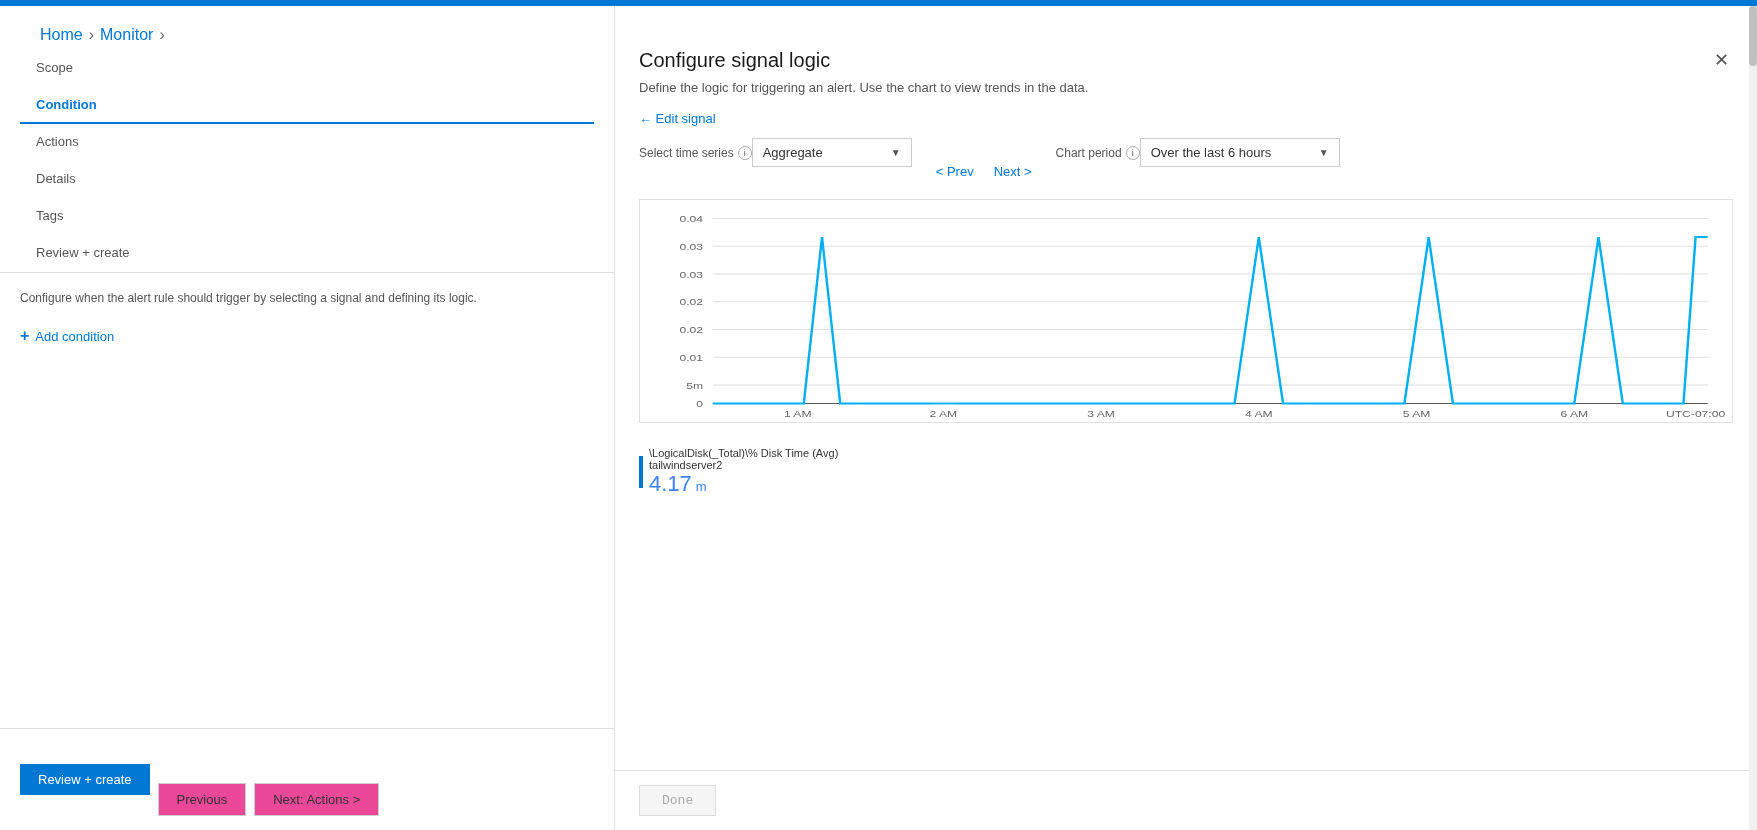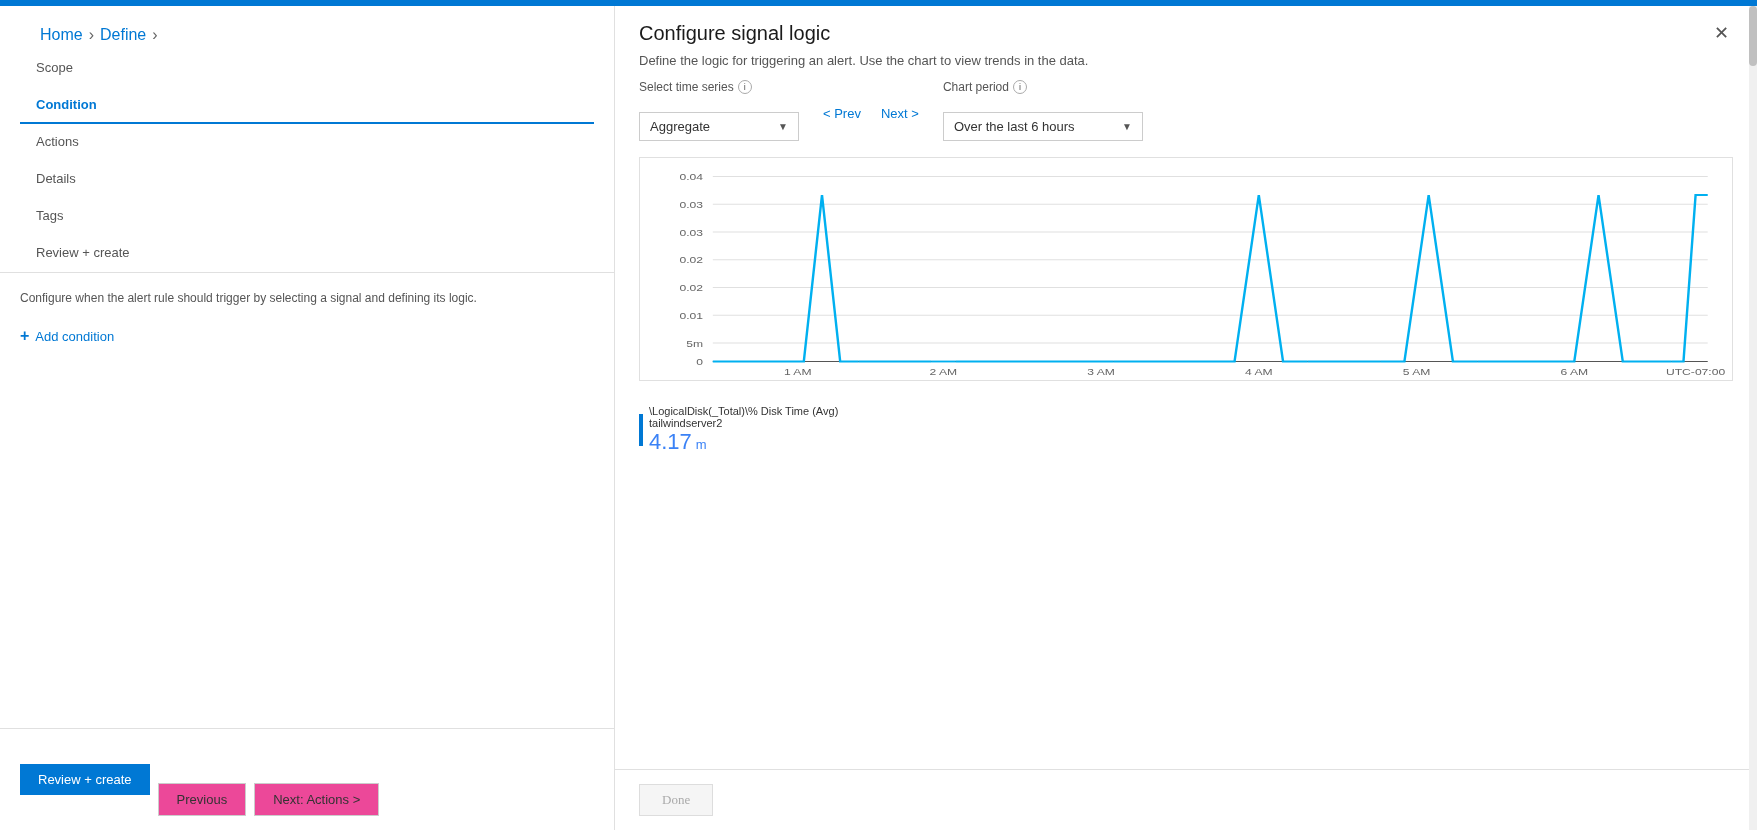--- a/index.html
+++ b/index.html
@@ -149,20 +149,21 @@
       padding: 0;
       overflow-y: auto;
       position: relative;
     }
 
     .right-header {
       display: flex;
       justify-content: space-between;
       align-items: flex-start;
       padding: 16px 24px 8px;
+      margin-top: 27px;
     }
 
     .panel-title {
       font-size: 20px;
       font-weight: 300;
       color: #1a1a1a;
     }
 
     .close-btn {
       background: none;
@@ -199,22 +200,22 @@
     .signal-controls {
       padding: 0 24px;
       display: flex;
       align-items: flex-start;
       gap: 20px;
       flex-wrap: wrap;
     }
 
     .control-group {
       display: flex;
-      flex-direction: column;
-      gap: 18px;
+      flex-direction: row;
+      gap: 0;
     }
 
     .control-label {
       font-size: 12px;
       color: #555;
       display: flex;
       align-items: center;
       gap: 4px;
     }
 
@@ -323,21 +324,21 @@
       margin-top: auto;
     }
 
     .done-btn {
       background: #f5f5f5;
       color: #aaa;
       border: 1px solid #ddd;
       padding: 7px 22px;
       font-size: 13px;
       cursor: not-allowed;
-      font-family: Liberation Serif, serif;
+      font-family: Liberation Mono, monospace;
     }
 
     .scrollbar-track {
       position: absolute;
       right: 0;
       top: 0;
       width: 8px;
       height: 100%;
       background: #f0f0f0;
     }
@@ -356,21 +357,21 @@
 
 <div class="top-bar"></div>
 
 <div class="main-layout">
 
   <div class="left-panel">
     <div class="left-header">
       <div class="breadcrumb">
         <a>Home</a>
         <span class="sep">›</span>
-        <a>Define</a>
+        <a>Monitor</a>
         <span class="sep">›</span>
       </div>
     </div>
 
     <div class="tabs">
       <div class="tab">Scope</div>
       <div class="tab active">Condition</div>
       <div class="tab">Actions</div>
       <div class="tab">Details</div>
       <div class="tab">Tags</div>
@@ -394,20 +395,23 @@
 
   <div class="right-panel">
 
     <div class="right-header">
       <span class="panel-title">Configure signal logic</span>
       <button class="close-btn">✕</button>
     </div>
 
     <p class="panel-description">Define the logic for triggering an alert. Use the chart to view trends in the data.</p>
 
+    <div class="edit-signal-link">
+      <span>← Edit signal</span>
+    </div>
 
 
     <div class="signal-controls">
       <div class="control-group">
         <span class="control-label">
           <span>Select time series</span>
           <span class="info-icon">i</span>
         </span>
         <div class="select-dropdown">
           <span>Aggregate</span>

